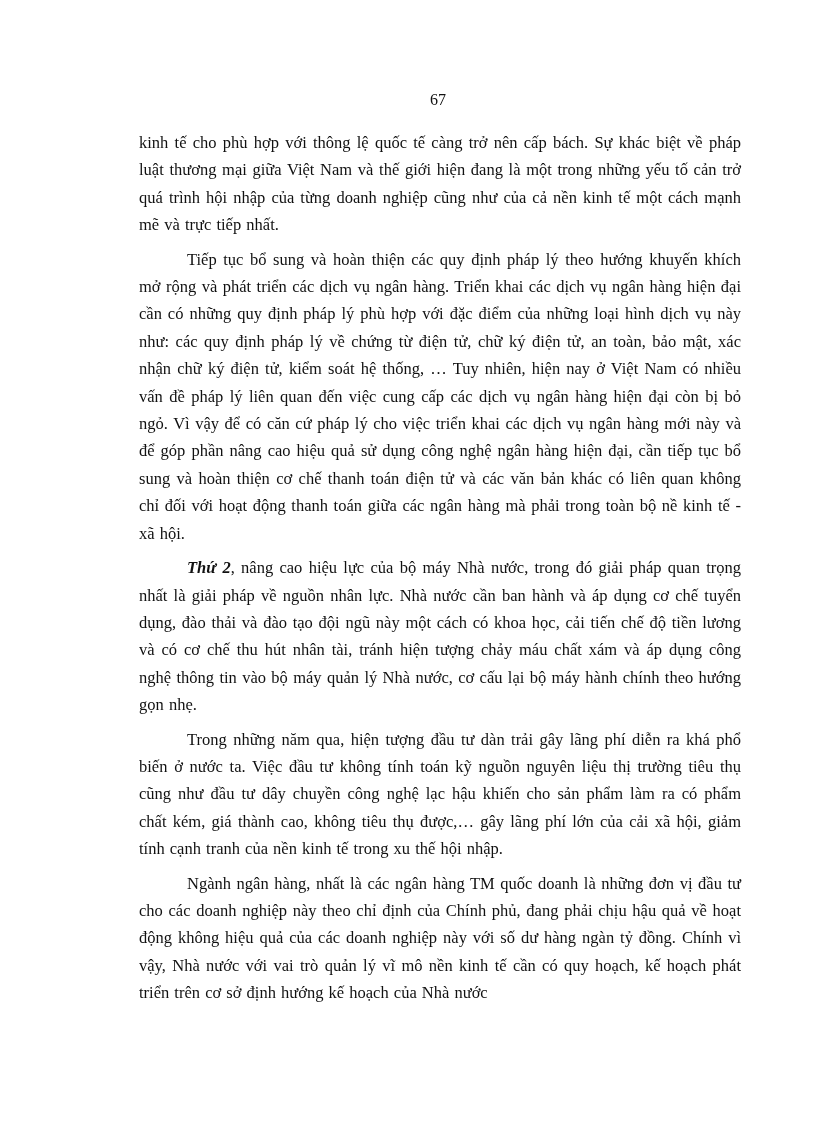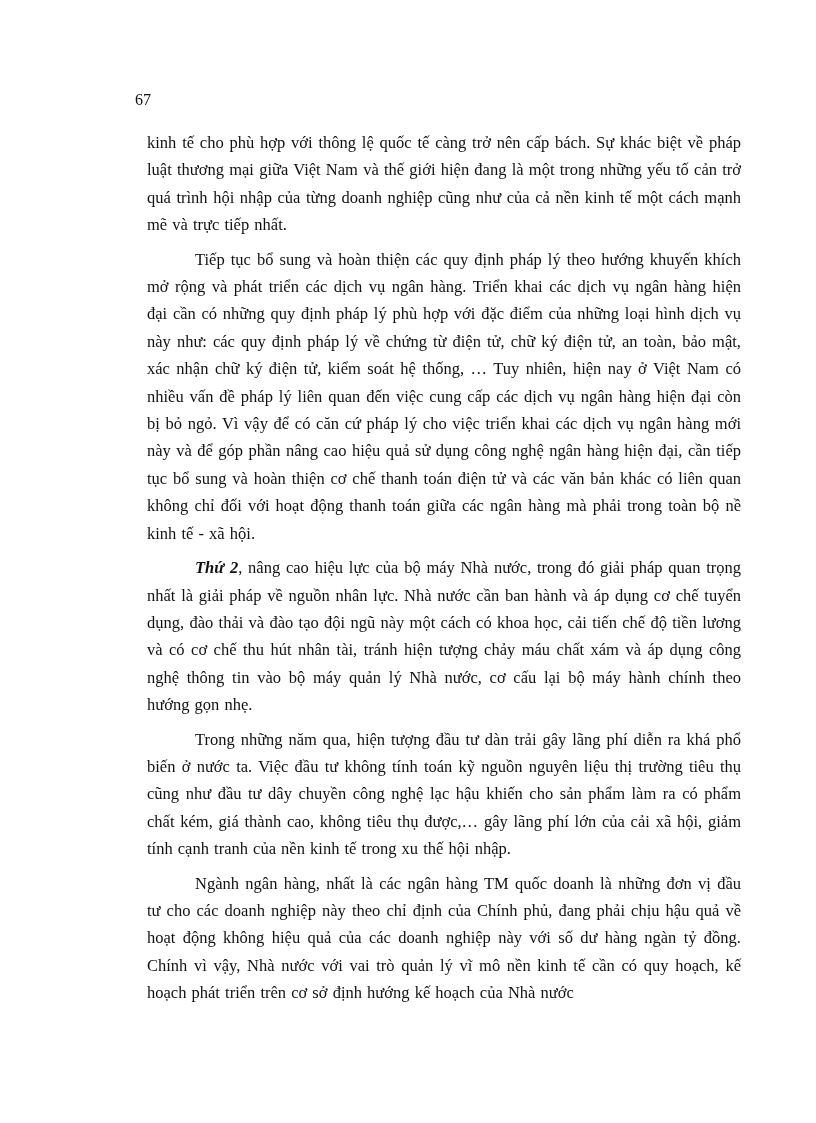--- a/index.html
+++ b/index.html
@@ -14,31 +14,32 @@
     background: #ffffff;
     overflow: hidden;
     font-family: "Liberation Serif", "DejaVu Serif", serif;
     color: #111111;
   }
   .page-number {
     position: absolute;
     top: 90px;
     left: 135px;
     width: 606px;
+    text-align: center;
     font-size: 16px;
     line-height: 20px;
   }
   .body-text {
     position: absolute;
     top: 129px;
     left: 135px;
     width: 606px;
   }
   p.para {
-    margin: 0 0 7px 12px;
+    margin: 0 0 7px 4px;
     font-size: 16.5px;
     line-height: 27.4px;
     text-align: justify;
     text-indent: 48px;
     word-spacing: 1px;
   }
   p.para.no-indent {
     text-indent: 0;
   }
   .lead {

